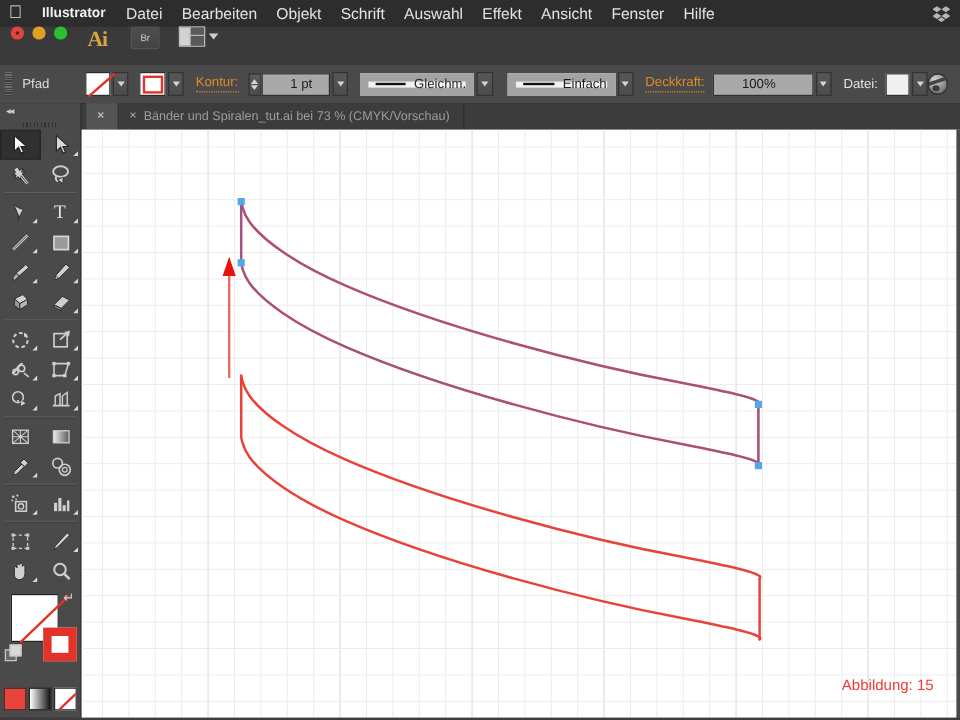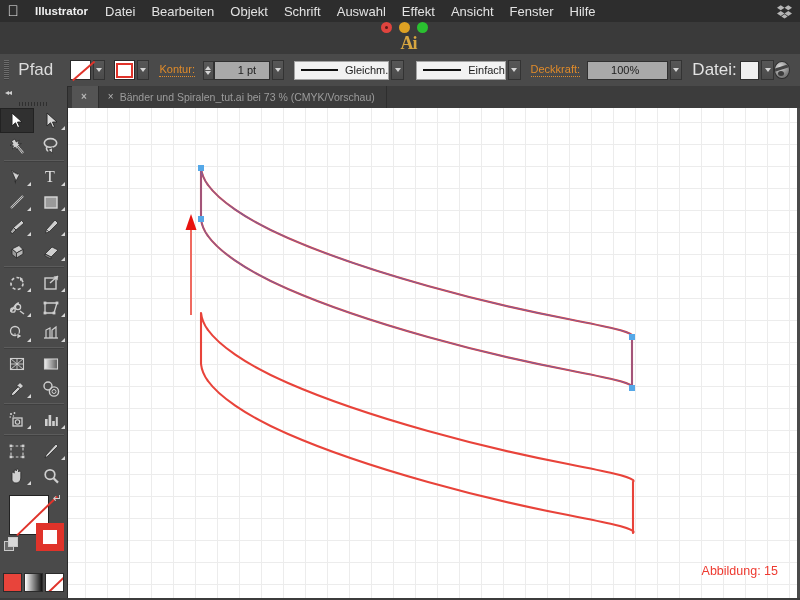--- a/index.html
+++ b/index.html
@@ -22,21 +22,21 @@
   .menu-app-name{font-size:11.5px;font-weight:bold;color:#f0f0f0;padding:0 9px;}
   .menu-item{font-size:13px;color:#e3e3e3;padding:0 8px;white-space:nowrap;}
   .menubar-right{margin-left:auto;padding-right:8px;display:flex;align-items:center;}
   .dropbox-ico{width:15px;height:15px;opacity:.85;}
 
   
   .appbar{
     position:absolute;left:0;top:22px;width:800px;height:32px;
     background:#3a3a3a;
     border-bottom:1px solid #2a2a2a;
-    display:flex;align-items:center;flex-direction:column;
+    display:flex;align-items:flex-start;
   }
   .traffic{display:flex;align-items:center;gap:7px;padding-left:9px;}
   .tl{width:11px;height:11px;border-radius:50%;position:relative;}
   .tl.red{background:#e0443e;}
   .tl.yellow{background:#dea123;}
   .tl.green{background:#2ac030;}
   .tl.red:after{content:"";position:absolute;left:4px;top:4px;width:3px;height:3px;border-radius:50%;background:#5c1a17;}
   .ai-logo{
     margin-left:17px;font-family:"Liberation Serif",serif;font-size:18px;font-weight:bold;
     color:#d8a640;letter-spacing:-1px;
@@ -55,21 +55,21 @@
 
   
   .controlbar{
     position:absolute;left:0;top:54px;width:800px;height:32px;
     background:#4a4a4a;
     border-bottom:1px solid #2c2c2c;
     display:flex;align-items:center;
   }
   .grip{width:6px;height:20px;margin-left:4px;
     background:repeating-linear-gradient(to bottom,#6d6d6d 0 1px,#3d3d3d 1px 2px);}
-  .ctl-label{font-size:17px;color:#dcdcdc;padding-left:9px;min-width:52px;}
+  .ctl-label{font-size:11px;color:#dcdcdc;padding-left:9px;min-width:52px;}
   .swatch-box{
     width:23px;height:20px;background:#fff;border:1px solid #2b2b2b;box-sizing:border-box;
     position:relative;
   }
   .swatch-none:after{
     content:"";position:absolute;left:-2px;top:50%;width:29px;height:1.6px;background:#e0332a;
     transform:rotate(-41deg);transform-origin:center;
   }
   .swatch-stroke{
     width:23px;height:20px;background:#fff;border:1px solid #2b2b2b;box-sizing:border-box;
@@ -87,21 +87,21 @@
   .stepper span{width:0;height:0;margin:0 auto;border-left:3.5px solid transparent;border-right:3.5px solid transparent;}
   .stepper .up{border-bottom:4px solid #d5d5d5;}
   .stepper .dn{border-top:4px solid #d5d5d5;}
   .field{
     height:19px;background:#a9a9a9;border:1px solid #303030;box-sizing:border-box;
     display:flex;align-items:center;color:#1d1d1d;font-size:11px;padding-left:23px;
   }
   .field.w-stroke{width:60px;}
   .field.w-op{width:88px;margin-left:7px;}
   .pickbox{
-    height:19px;background:#f2f2f2;border:1px solid #a3a3a3;box-sizing:border-box;
+    height:19px;background:#f2f2f2;border:7px solid #a3a3a3;box-sizing:border-box;
     display:flex;align-items:center;color:#1d1d1d;font-size:11px;margin-left:10px;
   }
   .pickbox .line{display:block;height:2px;background:#111;margin:0 7px 0 6px;}
   .pickbox.w-prof{width:95px;}
   .pickbox.w-prof .line{width:40px;}
   .pickbox.w-brush{width:90px;margin-left:12px;}
   .pickbox.w-brush .line{width:40px;}
   .stil-swatch{width:22px;height:19px;background:#f0f0f0;border:1px solid #303030;margin-left:8px;box-sizing:border-box;}
   .globe{
     margin-left:auto;margin-right:10px;width:16px;height:16px;border-radius:50%;

